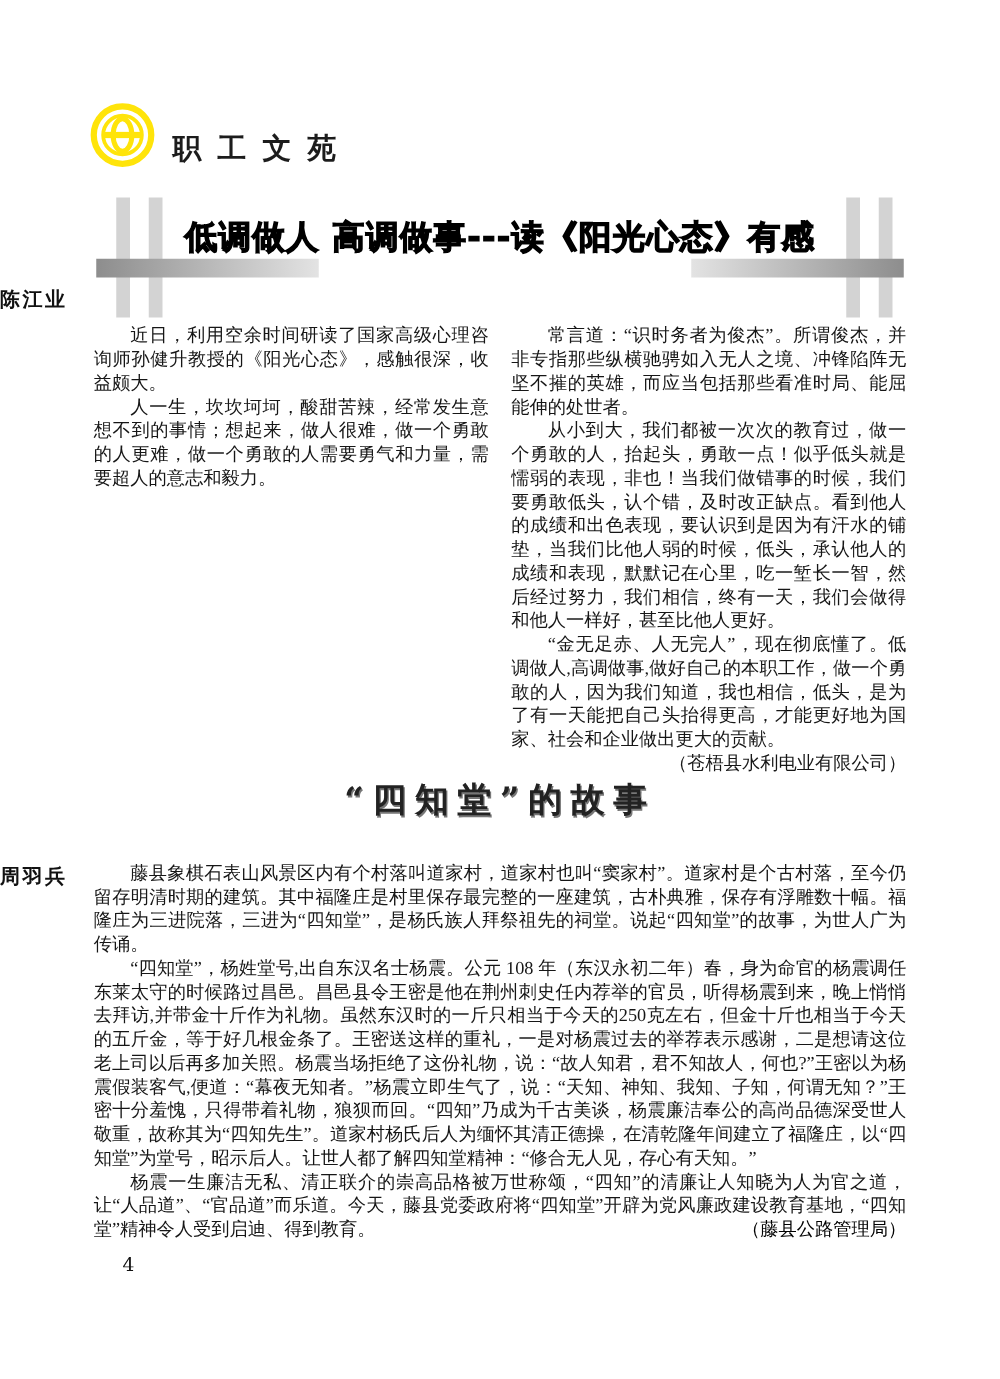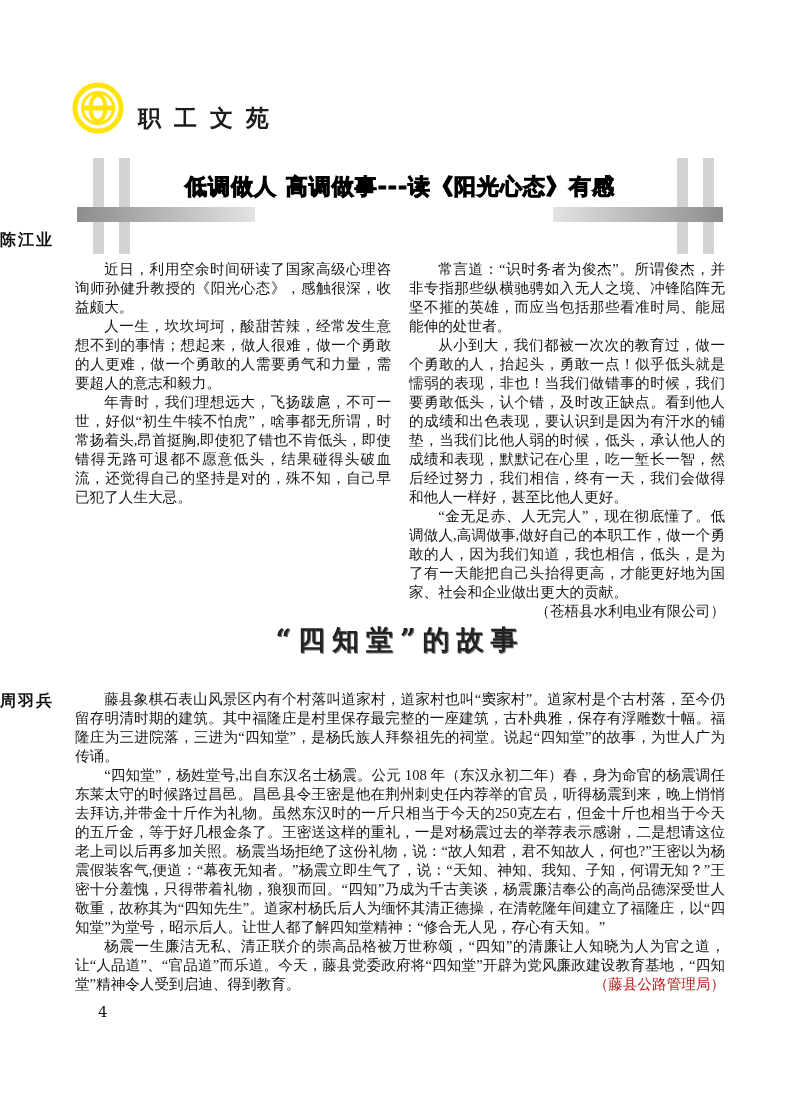--- a/index.html
+++ b/index.html
@@ -29,21 +29,21 @@
   .vbar{position:absolute;top:6px;width:11px;height:96px;background:#d3d3d3;}
   .vbar.l1{left:18px;} .vbar.l2{left:44px;}
   .vbar.r1{left:602px;} .vbar.r2{left:628px;}
   .hbar{position:absolute;top:55px;height:15px;}
   .hbar.left{left:2px;width:178px;background:linear-gradient(to right,#8d8d8d,#e3e3e3);}
   .hbar.right{right:2px;width:170px;background:linear-gradient(to left,#8d8d8d,#e3e3e3);}
   .article1-title{
     position:absolute;left:0;top:20px;width:650px;
     text-align:center;
     font-family:"DejaVu Sans", sans-serif;
-    font-size:22px;font-weight:900;color:#000;
+    font-size:26px;font-weight:900;color:#000;
     letter-spacing:1px;white-space:nowrap;
     -webkit-text-stroke:1px #000;
   }
   .author{
     text-align:left;
     font-family:"DejaVu Sans", sans-serif;
     font-size:16px;font-weight:bold;color:#111;
     letter-spacing:2px;
   }
   .author1{position:absolute;left:0;top:230px;width:800px;}
@@ -73,21 +73,21 @@
     letter-spacing:7px;white-space:nowrap;
     text-shadow:1px 1px 0 #777;
   }
   .author2{position:absolute;left:0;top:663px;width:788px;margin-top:28px;}
   .article2-body{
     position:absolute;left:75px;top:690px;width:650px;
   }
   .para-with-attr{position:relative;}
   .inline-attr{
     position:absolute;right:0;bottom:0;
-    font-size:14.6px;line-height:19px;color:#b91c1c;
+    font-size:14.6px;line-height:19px;color:#000000;
   }
   
   .page-number{
     position:absolute;left:98px;top:1003px;
     font-size:15px;color:#111;
     font-family:"DejaVu Serif", serif;
   }
 </style>
 </head>
 <body>
@@ -111,21 +111,20 @@
   <div class="hbar right"></div>
   <div class="article1-title">低调做人 高调做事---读《阳光心态》有感</div>
 </div>
 
 <div class="author author1">陈江业</div>
 
 <div class="columns">
   <div class="col">
       <p class="body-p">近日，利用空余时间研读了国家高级心理咨询师孙健升教授的《阳光心态》，感触很深，收益颇大。</p>
       <p class="body-p">人一生，坎坎坷坷，酸甜苦辣，经常发生意想不到的事情；想起来，做人很难，做一个勇敢的人更难，做一个勇敢的人需要勇气和力量，需要超人的意志和毅力。</p>
-      <p class="body-p">年青时，我们理想远大，飞扬跋扈，不可一世，好似“初生牛犊不怕虎”，啥事都无所谓，时常扬着头,昂首挺胸,即使犯了错也不肯低头，即使错得无路可退都不愿意低头，结果碰得头破血流，还觉得自己的坚持是对的，殊不知，自己早已犯了人生大忌。</p>
     </div>
   <div class="col">
     <div>
         <p class="body-p">常言道：“识时务者为俊杰”。所谓俊杰，并非专指那些纵横驰骋如入无人之境、冲锋陷阵无坚不摧的英雄，而应当包括那些看准时局、能屈能伸的处世者。</p>
         <p class="body-p">从小到大，我们都被一次次的教育过，做一个勇敢的人，抬起头，勇敢一点！似乎低头就是懦弱的表现，非也！当我们做错事的时候，我们要勇敢低头，认个错，及时改正缺点。看到他人的成绩和出色表现，要认识到是因为有汗水的铺垫，当我们比他人弱的时候，低头，承认他人的成绩和表现，默默记在心里，吃一堑长一智，然后经过努力，我们相信，终有一天，我们会做得和他人一样好，甚至比他人更好。</p>
         <p class="body-p">“金无足赤、人无完人”，现在彻底懂了。低调做人,高调做事,做好自己的本职工作，做一个勇敢的人，因为我们知道，我也相信，低头，是为了有一天能把自己头抬得更高，才能更好地为国家、社会和企业做出更大的贡献。</p>
       </div>
     <p class="attr-line">（苍梧县水利电业有限公司）</p>
   </div>
 </div>

